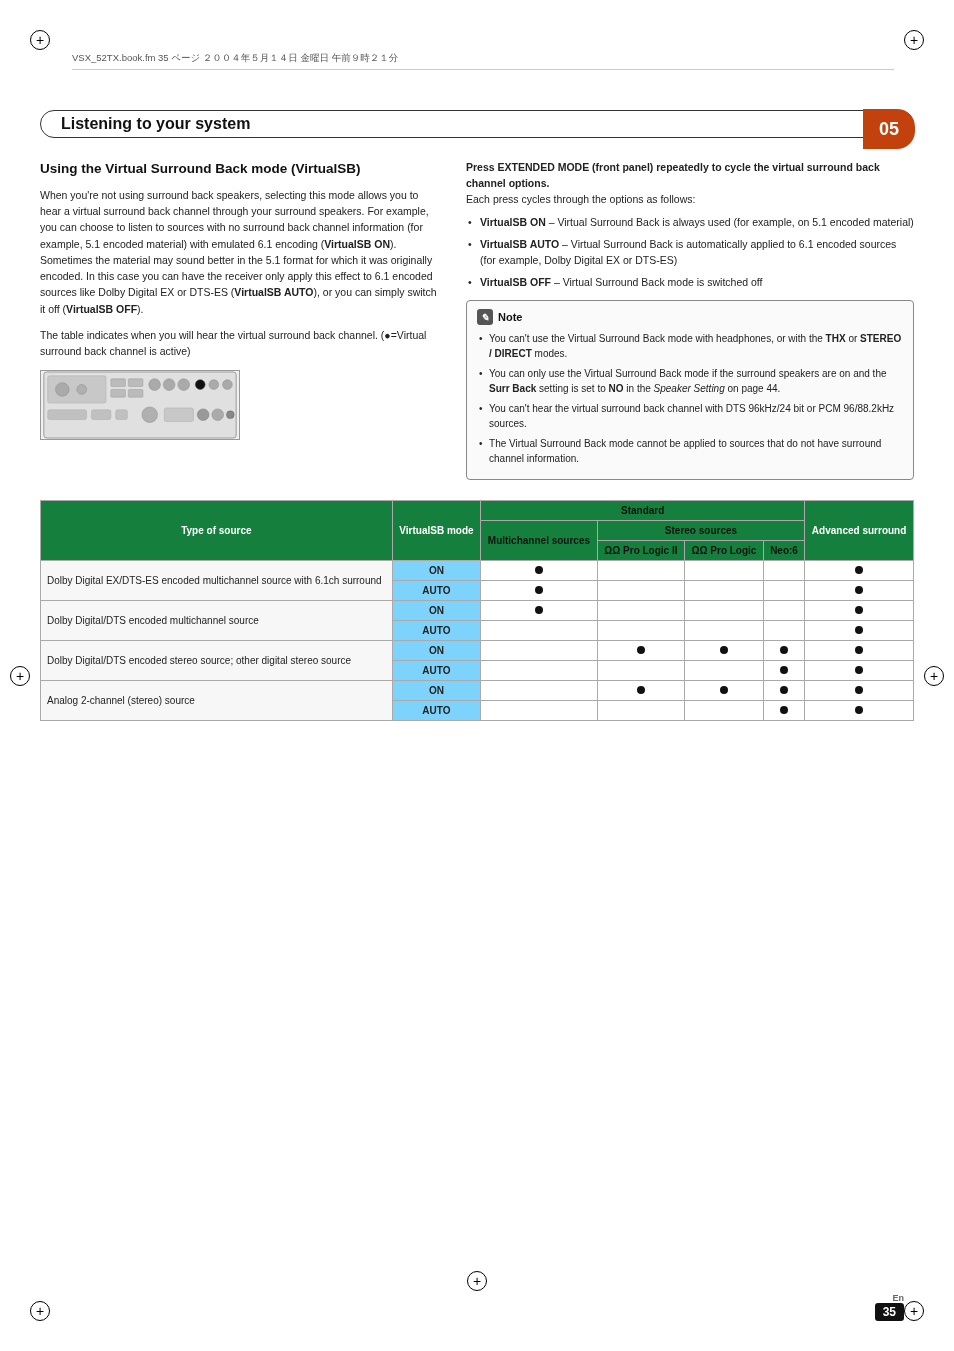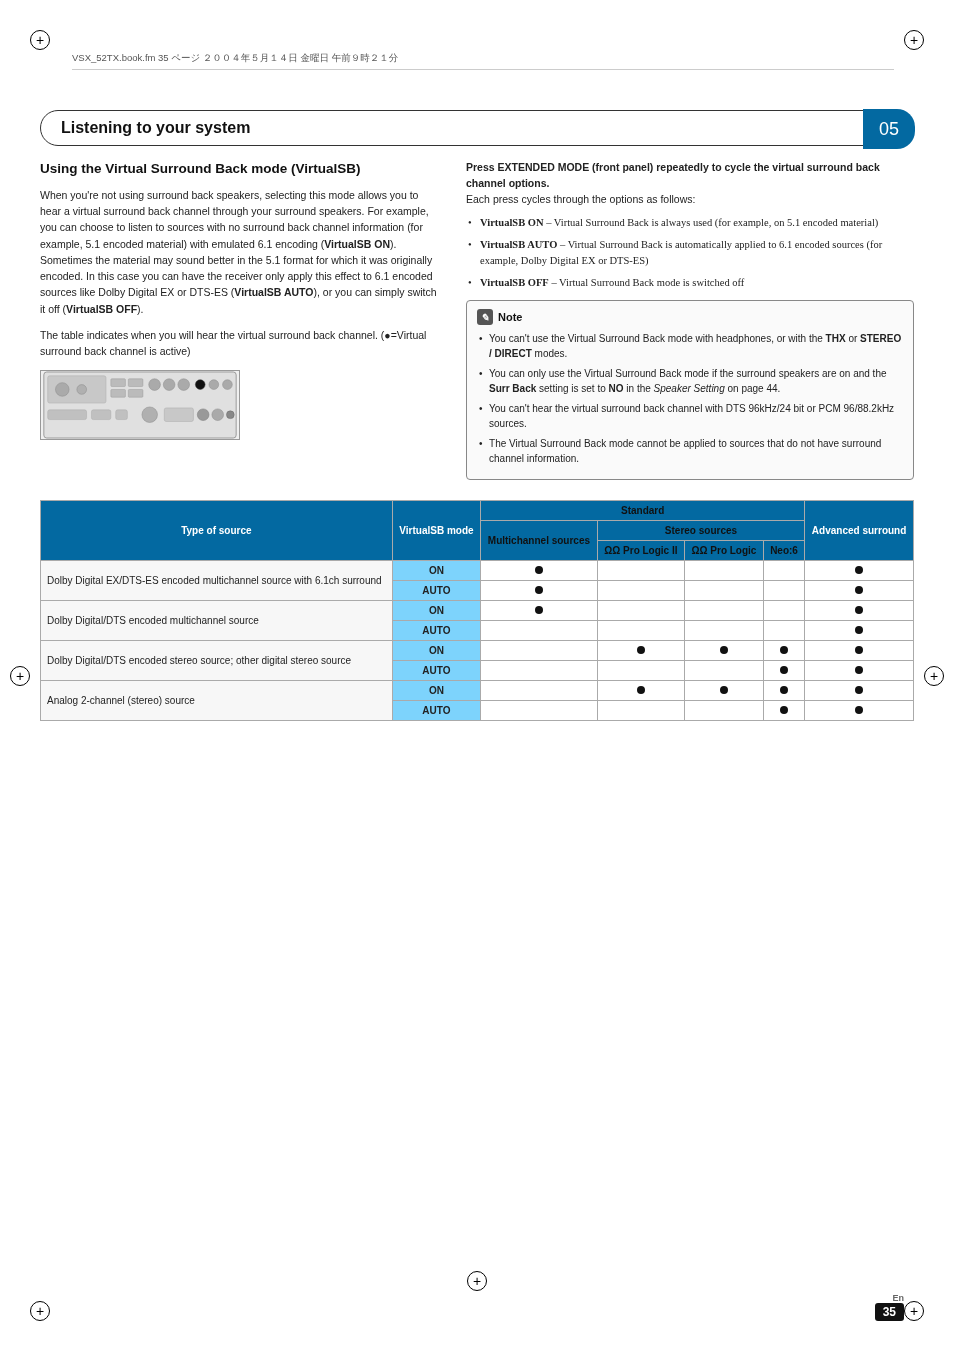--- a/index.html
+++ b/index.html
@@ -27,40 +27,40 @@
       align-items: center;
       gap: 6px;
     }
 
     
     .header-bar {
       position: absolute;
       top: 110px;
       left: 40px;
       right: 40px;
-      height: 36px;
+      height: 28px;
       border: 1.5px solid #333;
       border-radius: 18px;
       display: flex;
       align-items: center;
       padding: 0 20px;
     }
     .header-bar .title {
       font-size: 16px;
       font-weight: bold;
       color: #111;
     }
     .header-bar .chapter-num {
       position: absolute;
       right: -2px;
       top: -2px;
-      background: #0369a1;
+      background: #c2410c;
       color: #fff;
       font-size: 18px;
-      font-weight: normal;
+      font-weight: bold;
       width: 52px;
       height: 40px;
       border-radius: 0 18px 18px 0;
       display: flex;
       align-items: center;
       justify-content: center;
     }
 
     
     .main-content {
@@ -120,21 +120,20 @@
     .device-image svg {
       width: 100%;
       height: 100%;
     }
 
     
     .bullet-list {
       margin: 6px 0;
       padding-left: 0;
       list-style: none;
-      font-family: Liberation Serif, serif;
     }
     .bullet-list li {
       font-size: 10.5px;
       line-height: 1.5;
       margin-bottom: 6px;
       padding-left: 14px;
       position: relative;
     }
     .bullet-list li::before {
       content: '•';
@@ -205,21 +204,21 @@
       border-collapse: collapse;
       font-size: 10px;
     }
     .data-table th, .data-table td {
       border: 1px solid #aaa;
       padding: 4px 6px;
       text-align: center;
       vertical-align: middle;
     }
     .data-table th {
-      background: #0369a1;
+      background: #15803d;
       font-weight: bold;
       font-size: 10px;
     }
     .data-table td.source-col {
       text-align: left;
       font-size: 10px;
       background: #f7f7f7;
     }
     .data-table td.mode-col {
       font-weight: bold;

